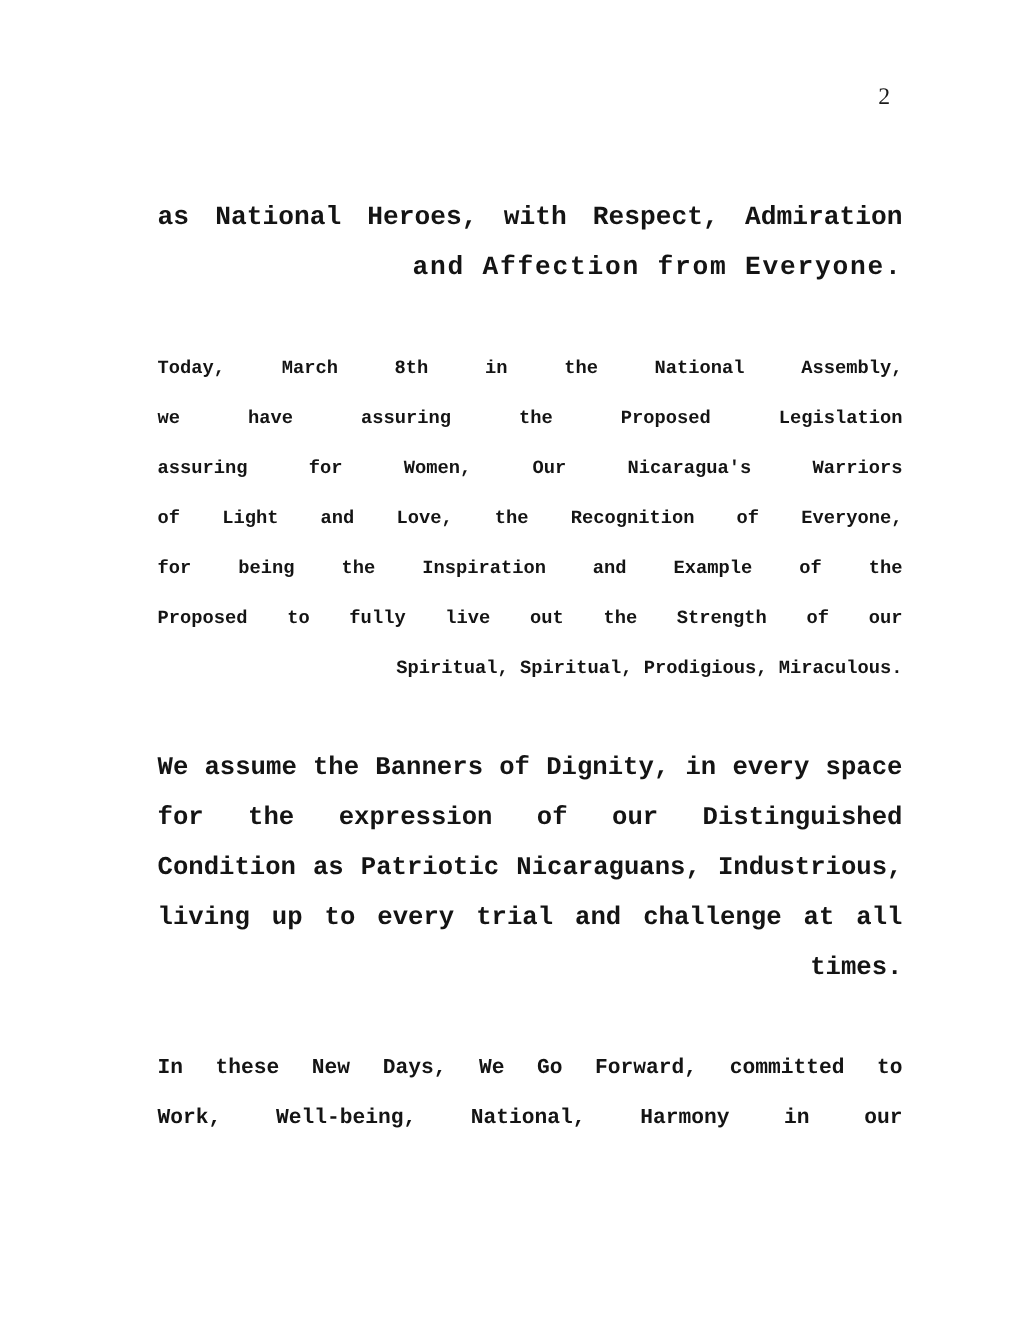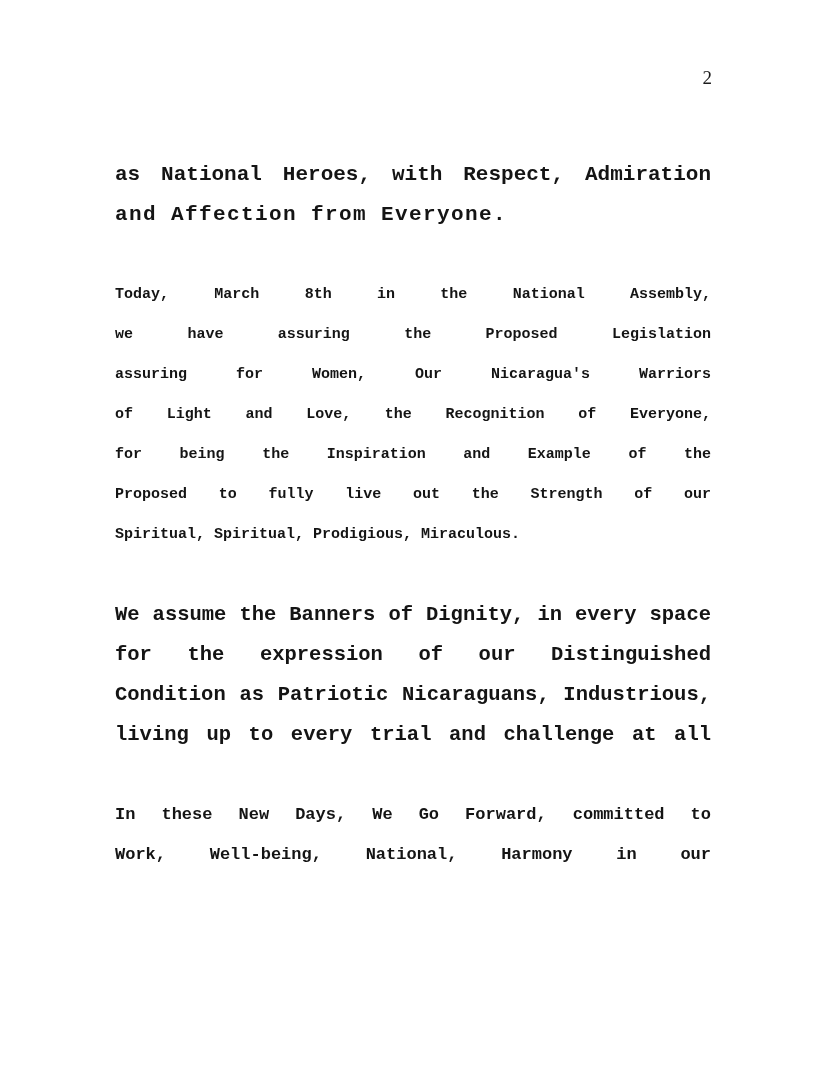--- a/index.html
+++ b/index.html
@@ -22,35 +22,35 @@
     top: 68px;
     right: 113px;
     font-family: "Liberation Serif", "DejaVu Serif", serif;
     font-size: 19px;
     line-height: 20px;
     color: #1b1b1b;
   }
 
   .text-block {
     position: absolute;
-    left: 115px;
+    left: 126px;
     top: 155px;
     width: 596px;
     color: #141414;
   }
 
   .paragraph {
     margin-bottom: 40px;
     font-weight: 700;
   }
 
   .line {
     height: 40px;
     line-height: 40px;
-    text-align: left;
+    text-align: right;
   }
 
   .line.fill {
     text-align: justify;
     text-align-last: justify;
   }
 </style>
 </head>
 <body>
 
@@ -68,19 +68,20 @@
         <div class="line fill">of Light and Love, the Recognition of Everyone,</div>
         <div class="line fill">for being the Inspiration and Example of the</div>
         <div class="line fill">Proposed to fully live out the Strength of our</div>
         <div class="line">Spiritual, Spiritual, Prodigious, Miraculous.</div>
       </div>
       <div class="paragraph" style="font-size: 20.5px;">
         <div class="line fill">We assume the Banners of Dignity, in every space</div>
         <div class="line fill">for the expression of our Distinguished</div>
         <div class="line fill">Condition as Patriotic Nicaraguans, Industrious,</div>
         <div class="line fill">living up to every trial and challenge at all</div>
+        <div class="line">times.</div>
       </div>
       <div class="paragraph" style="font-size: 17px;">
         <div class="line fill">In these New Days, We Go Forward, committed to</div>
         <div class="line fill">Work, Well-being, National, Harmony in our</div>
       </div>
     </div>
 </div>
 
 </body></html>

